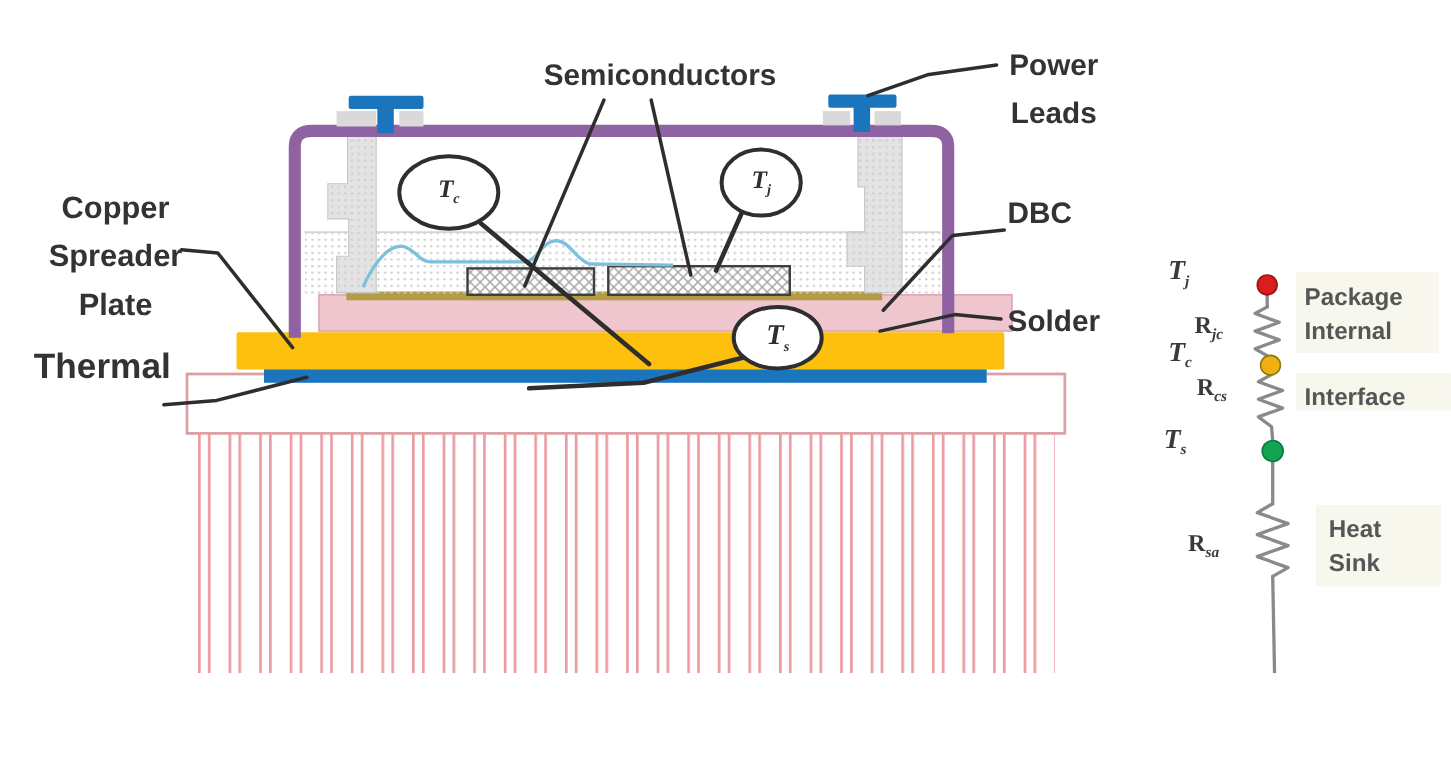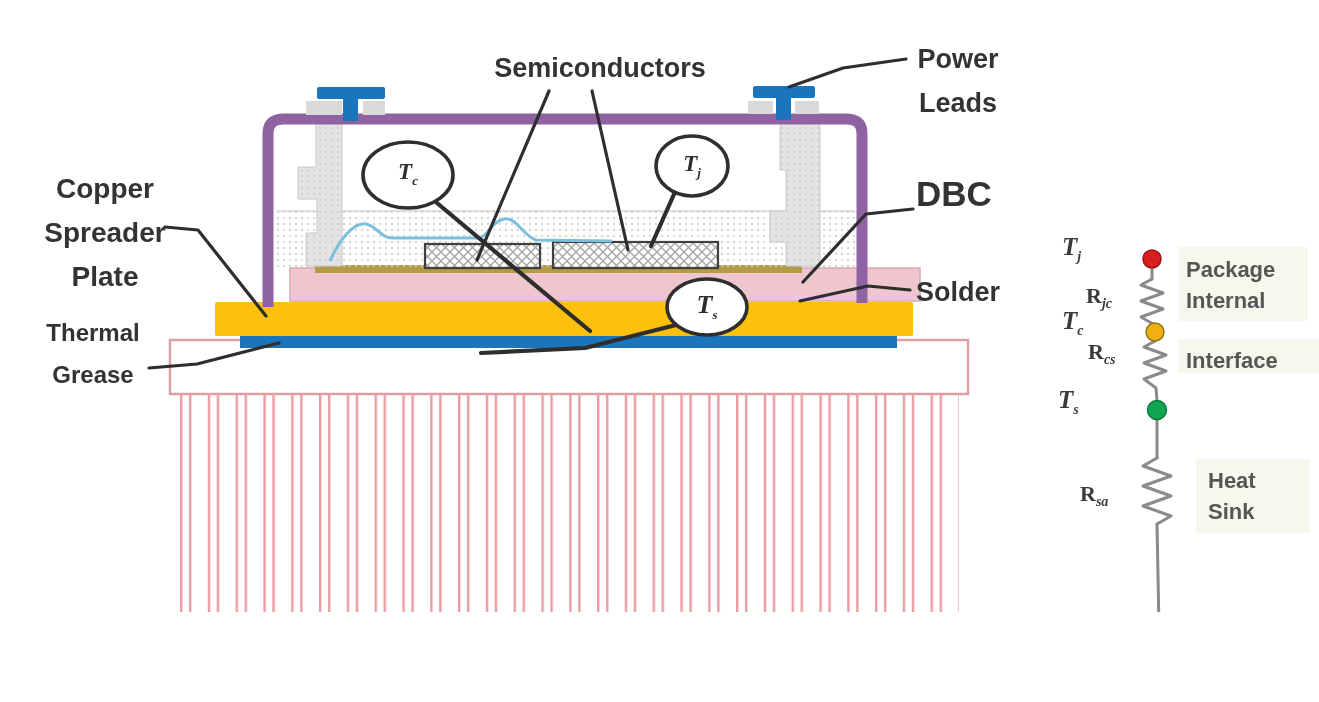--- a/index.html
+++ b/index.html
@@ -139,26 +139,25 @@
     <span>Power</span>
     <span>Leads</span>
   </div>
 
   <div class="fig-lbl" style="left:30px;top:143px;width:150px;font-size:28px;line-height:44px;margin-top:24px;">
     <span>Copper</span>
     <span>Spreader</span>
     <span>Plate</span>
   </div>
 
-  <div class="fig-lbl" style="left:18px;top:312px;width:150px;font-size:24px;line-height:42px;">
+  <div class="fig-lbl" style="left:18px;top:312px;width:150px;font-size:32px;line-height:42px;">
     <span>Thermal</span>
-    <span>Grease</span>
   </div>
 
-  <div class="fig-lbl" style="left:916px;top:173px;font-size:35px;line-height:42px;text-align:left;">
+  <div class="fig-lbl" style="left:916px;top:173px;font-size:27px;line-height:42px;text-align:left;">
     <span>DBC</span>
   </div>
 
   <div class="fig-lbl" style="left:916px;top:277px;font-size:27px;text-align:right;">Solder</div>
 
   <div class="callout-text" style="left:386px;top:159px;width:44px;font-size:23px;"><span>T</span><sub>c</sub></div>
   <div class="callout-text" style="left:672px;top:151px;width:40px;font-size:23px;"><span>T</span><sub>j</sub></div>
   <div class="callout-text" style="left:684px;top:290px;width:46px;font-size:26px;"><span>T</span><sub>s</sub></div>
 
   <div class="cir-t" style="left:1062px;top:233px;"><span>T</span><sub>j</sub></div>

